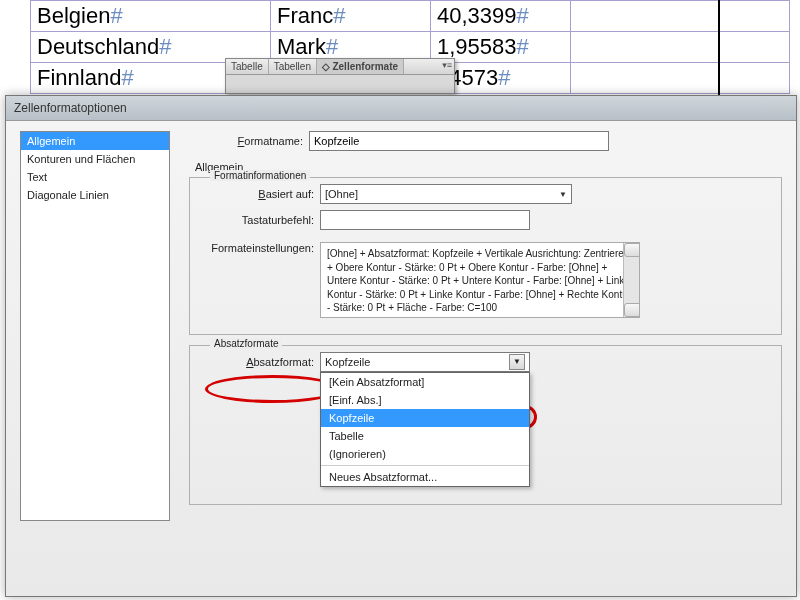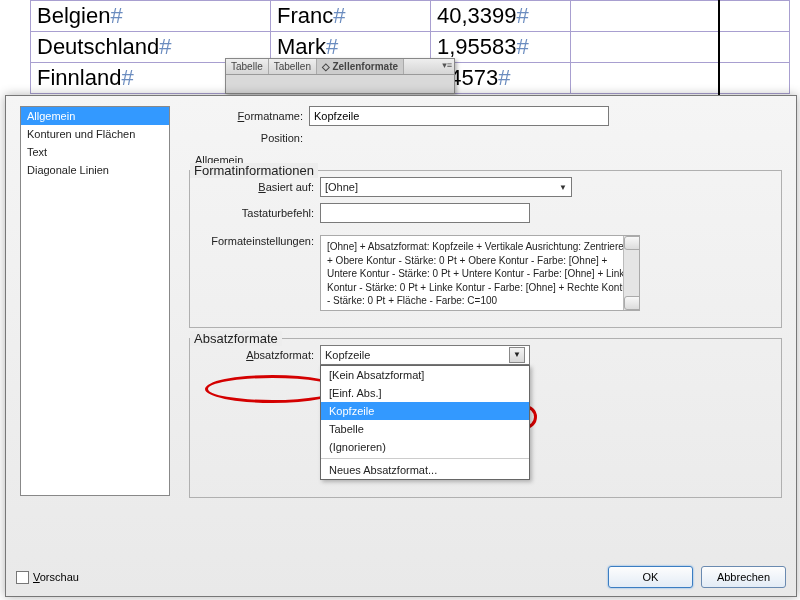--- a/index.html
+++ b/index.html
@@ -38,21 +38,21 @@
 .right-panel { flex: 1; padding: 0 14px 0 5px; font-size: 11px; color: #222; }
 .row { display: flex; align-items: center; margin-bottom: 6px; }
 .row .lbl { width: 120px; text-align: right; padding-right: 6px; }
 .row input[type="text"], .row .dd { border: 1px solid #7a7a7a; background: #fff; padding: 2px 4px; font-size: 11px; height: 20px; }
 .row .wide { width: 300px; }
 .dd { display: flex; align-items: center; justify-content: space-between; width: 252px; }
 .dd .arrow { font-size: 8px; color: #333; }
 
 .section-label { margin: 10px 0 4px 6px; }
 .fieldset { border: 1px solid #b0b0b0; margin: 0 0 10px 0; padding: 6px 10px 10px 10px; position: relative; }
-.fieldset .legend { position: absolute; top: -8px; left: 0; background: #ededed; padding: 0 4px; font-size: 13px; }
+.fieldset .legend { position: absolute; top: -8px; left: 20px; background: #ededed; padding: 0 4px; font-size: 10px; }
 
 .settings-box { border: 1px solid #aaa; padding: 4px 6px; font-size: 10px; line-height: 1.35; width: 320px; height: 76px; overflow: hidden; position: relative; background: #fff; }
 .settings-box .scroll { position: absolute; right: 0; top: 0; bottom: 0; width: 16px; background: #e5e5e5; border-left: 1px solid #bbb; }
 .settings-box .scroll .btn { height: 14px; background: linear-gradient(#f8f8f8,#dcdcdc); border: 1px solid #aaa; margin: 0; font-size: 8px; text-align: center; }
 
 
 .ellipse1 { position: absolute; width: 135px; height: 28px; border: 3px solid #d40000; border-radius: 50%; top: 375px; left: 205px; pointer-events: none; }
 .ellipse2 { position: absolute; width: 24px; height: 24px; border: 3px solid #d40000; border-radius: 50%; top: 405px; left: 513px; pointer-events: none; }
 
 
@@ -109,37 +109,35 @@
     <div class="tab">Tabellen</div>
     <div class="tab active">
       <span>◇</span> <span>Zellenformate</span>
     </div>
   </div>
   <div class="close">▾≡</div>
   <div style="height:18px"></div>
 </div>
 
 <div class="dialog">
+  <div class="titlebar">Zellenformatoptionen</div>
 
   <div class="dialog-body">
 
     <div class="left-list">
       <div class="item selected">Allgemein</div>
       <div class="item">Konturen und Flächen</div>
       <div class="item">Text</div>
       <div class="item">Diagonale Linien</div>
     </div>
 
     <div class="right-panel">
       <div class="row">
         <div class="lbl"><span class="underline-letter">F</span><span>ormatname:</span></div>
         <input type="text" class="wide" value="Kopfzeile" style="">
-      </div>
-      <div class="row">
-        <div class="lbl">Position:</div>
       </div>
       <div class="section-label">Allgemein</div>
 
       <div class="fieldset">
         <div class="legend">Formatinformationen</div>
         <div class="row">
           <div class="lbl"><span class="underline-letter">B</span>asiert auf:</div>
           <div class="dd">
             <span>[Ohne]</span>
               <span class="arrow">▼</span>
@@ -179,26 +177,16 @@
               <div class="opt">(Ignorieren)</div>
               <div class="sep"></div>
               <div class="opt">Neues Absatzformat...</div>
             </div>
           </div>
         </div>
       </div>
     </div>
   </div>
 
-  <div class="bottom-bar">
-    <label class="checkbox">
-      <span class="box"></span>
-      <span><span class="underline-letter">V</span>orschau</span>
-    </label>
-    <div class="buttons">
-      <button class="btn primary">OK</button>
-      <button class="btn">Abbrechen</button>
-    </div>
-  </div>
 </div>
 
 <div class="ellipse1"></div>
 <div class="ellipse2"></div>
 
 </body></html>

